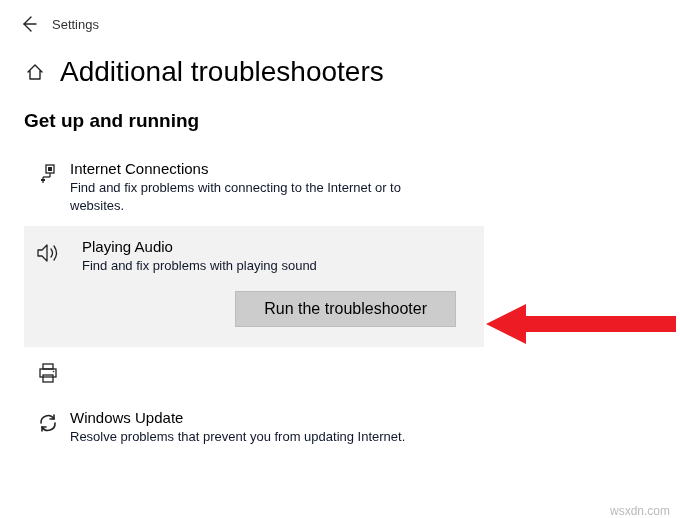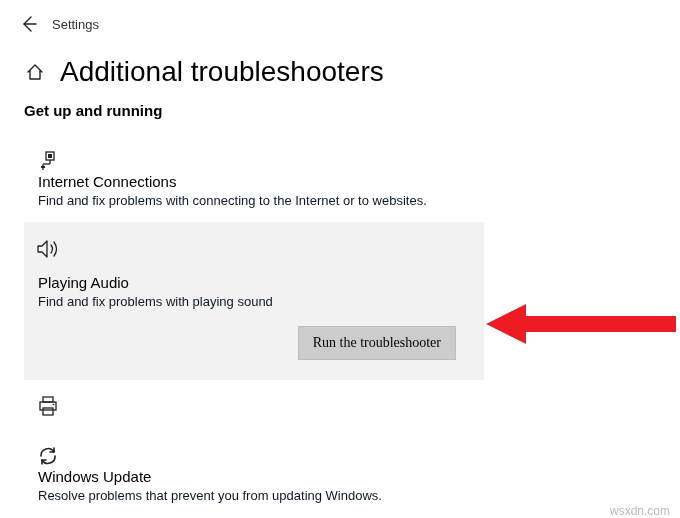--- a/index.html
+++ b/index.html
@@ -1,31 +1,31 @@
 <!DOCTYPE html>
 <html><head>
   <meta charset="utf-8">
   <style>
     * { box-sizing: border-box; margin: 0; padding: 0; }
     body { font-family: 'Segoe UI', Tahoma, sans-serif; background: #fff; color: #000; width: 680px; height: 518px; overflow: hidden; position: relative; }
     .topbar { display: flex; align-items: center; padding: 10px 30px 4px 14px; }
     .back-btn { width: 28px; height: 28px; display: flex; align-items: center; justify-content: center; cursor: pointer; margin-right: 10px; }
     .topbar-title { font-size: 13px; color: #333; }
     .content { padding: 8px 24px 16px 24px; }
-    .page-header { display: flex; align-items: center; margin-top: 6px; margin-bottom: 14px; }
+    .page-header { display: flex; align-items: center; margin-top: 6px; margin-bottom: 22px; }
     .home-btn { width: 22px; height: 22px; display: flex; align-items: center; justify-content: center; cursor: pointer; margin-right: 14px; }
     .page-title { font-size: 28px; font-weight: 400; }
-    .section-title { font-size: 15px; font-weight: 600; margin-bottom: 16px; }
-    .ts-item { display: flex; padding: 12px 8px; border-radius: 0; flex-direction: column; }
+    .section-title { font-size: 19px; font-weight: 600; margin-bottom: 16px; }
+    .ts-item { display: flex; padding: 12px 8px; border-radius: 0; }
     .ts-item.selected { background: #f2f2f2; padding-bottom: 20px; gap: 12px; }
     .ts-icon { width: 32px; flex-shrink: 0; display: flex; justify-content: center; padding-top: 2px; }
     .ts-body { flex: 1; padding-left: 6px; padding-right: 20px; }
     .ts-title { font-size: 15px; font-weight: 400; color: #000; margin-bottom: 2px; }
     .ts-desc { font-size: 13px; color: #0f172a; line-height: 1.35; }
-    .run-btn { display: inline-block; background: #cccccc; border: 1px solid #bdbdbd; padding: 8px 14px; font-size: 14px; margin-top: 16px; float: right; cursor: pointer; font-family: Liberation Serif, serif; }
+    .run-btn { display: inline-block; background: #cccccc; border: 1px solid #bdbdbd; padding: 8px 28px; font-size: 16px; margin-top: 16px; float: right; cursor: pointer; }
     .list { width: 460px; }
     .watermark { position: absolute; bottom: 0; right: 10px; font-size: 12px; color: #bbb; }
     .arrow { position: absolute; top: 302px; left: 486px; width: 190px; height: 44px; }
     svg { display: block; }
   </style>
 </head>
 <body>
 
 <div class="topbar">
   <div class="back-btn">
@@ -101,21 +101,21 @@
       <div class="ts-icon">
         <svg width="24" height="24" viewBox="0 0 24 24">
           <path d="M5 12 A7 7 0 0 1 18 8" stroke="#222" stroke-width="1.6" fill="none" stroke-linecap="round"></path>
           <path d="M19 12 A7 7 0 0 1 6 16" stroke="#222" stroke-width="1.6" fill="none" stroke-linecap="round"></path>
           <path d="M18 4 L18 8 L14 8" stroke="#222" stroke-width="1.6" fill="none" stroke-linecap="round" stroke-linejoin="round"></path>
           <path d="M6 20 L6 16 L10 16" stroke="#222" stroke-width="1.6" fill="none" stroke-linecap="round" stroke-linejoin="round"></path>
         </svg>
       </div>
       <div class="ts-body">
         <div class="ts-title">Windows Update</div>
-        <div class="ts-desc">Resolve problems that prevent you from updating Windows.</div>
+        <div class="ts-desc">Resolve problems that prevent you from updating Internet.</div>
       </div>
     </div>
 
   </div>
 </div>
 
 <div class="arrow">
   <svg width="190" height="44" viewBox="0 0 190 44">
     <polygon points="0,22 40,2 40,14 190,14 190,30 40,30 40,42" fill="#ed1c24"></polygon>
   </svg>

